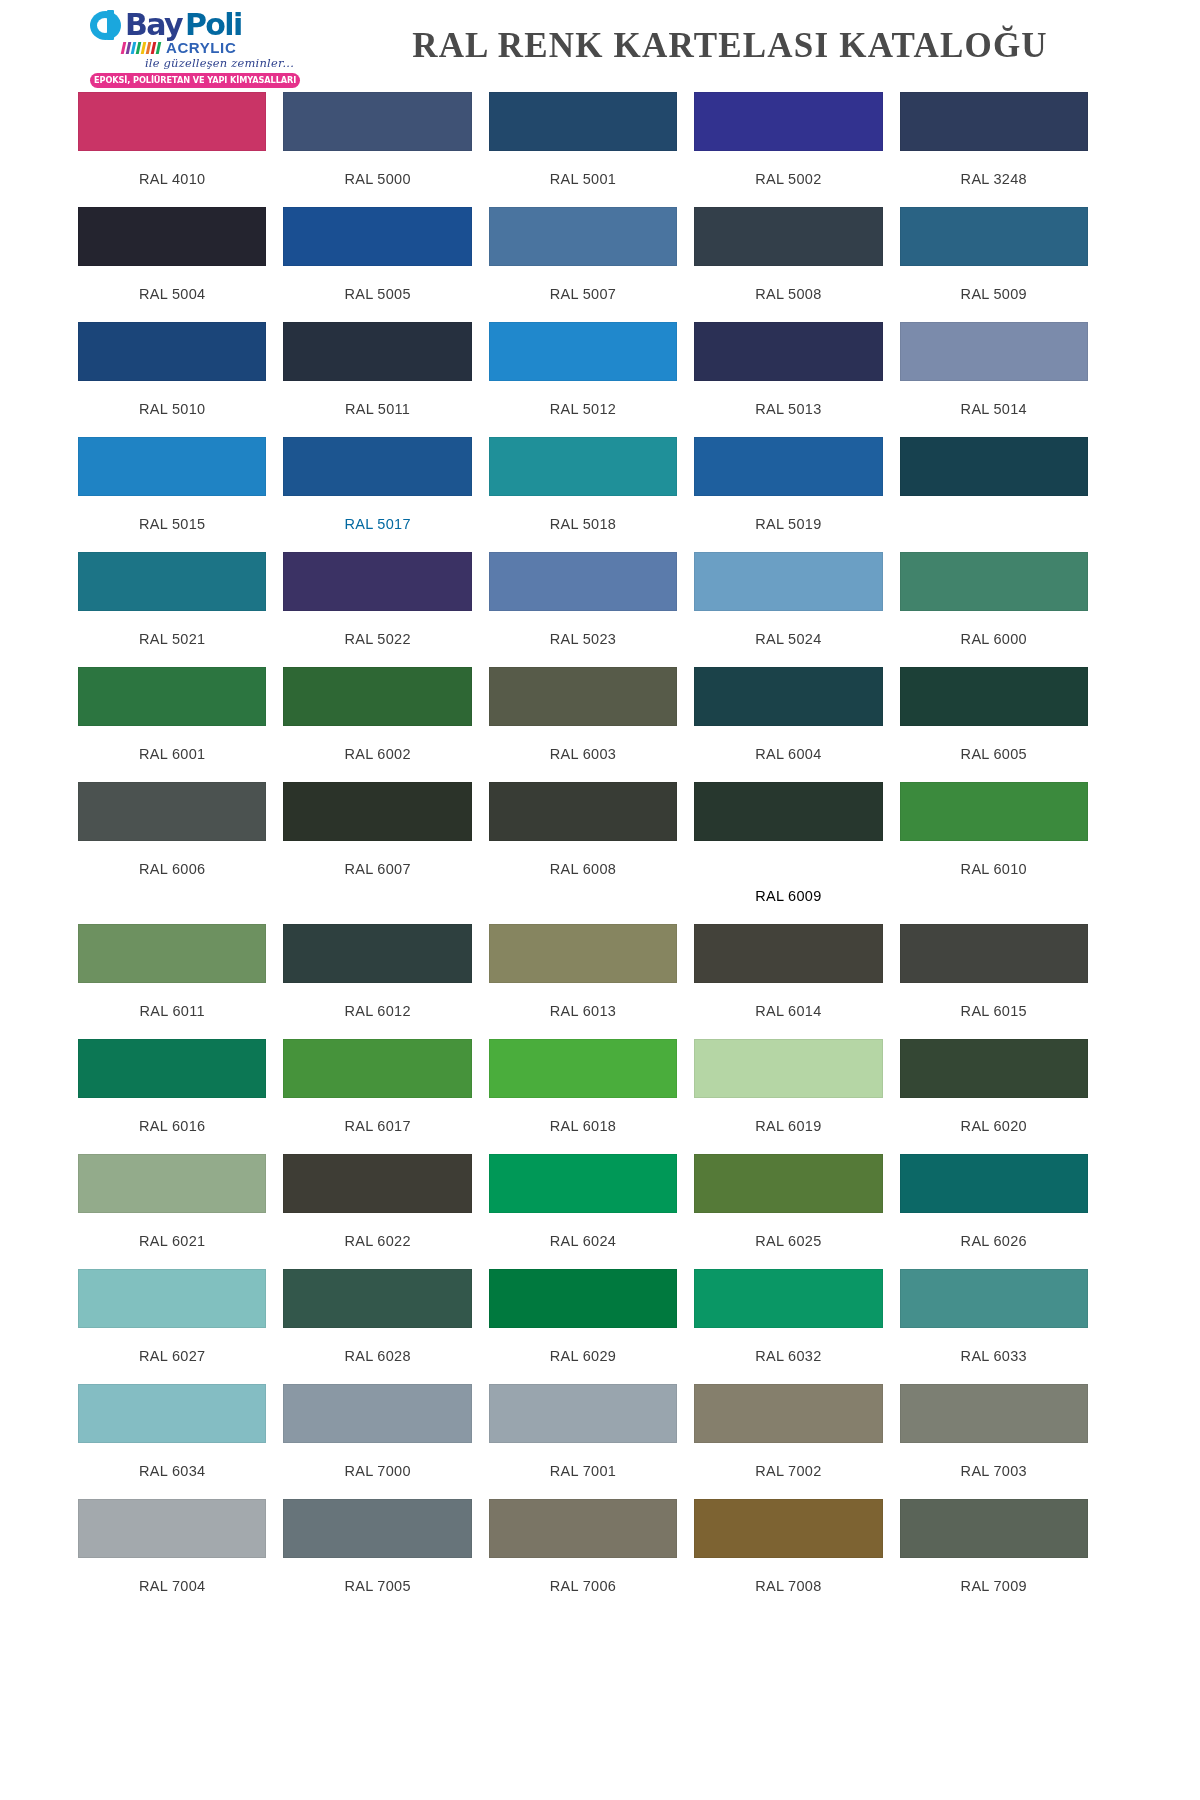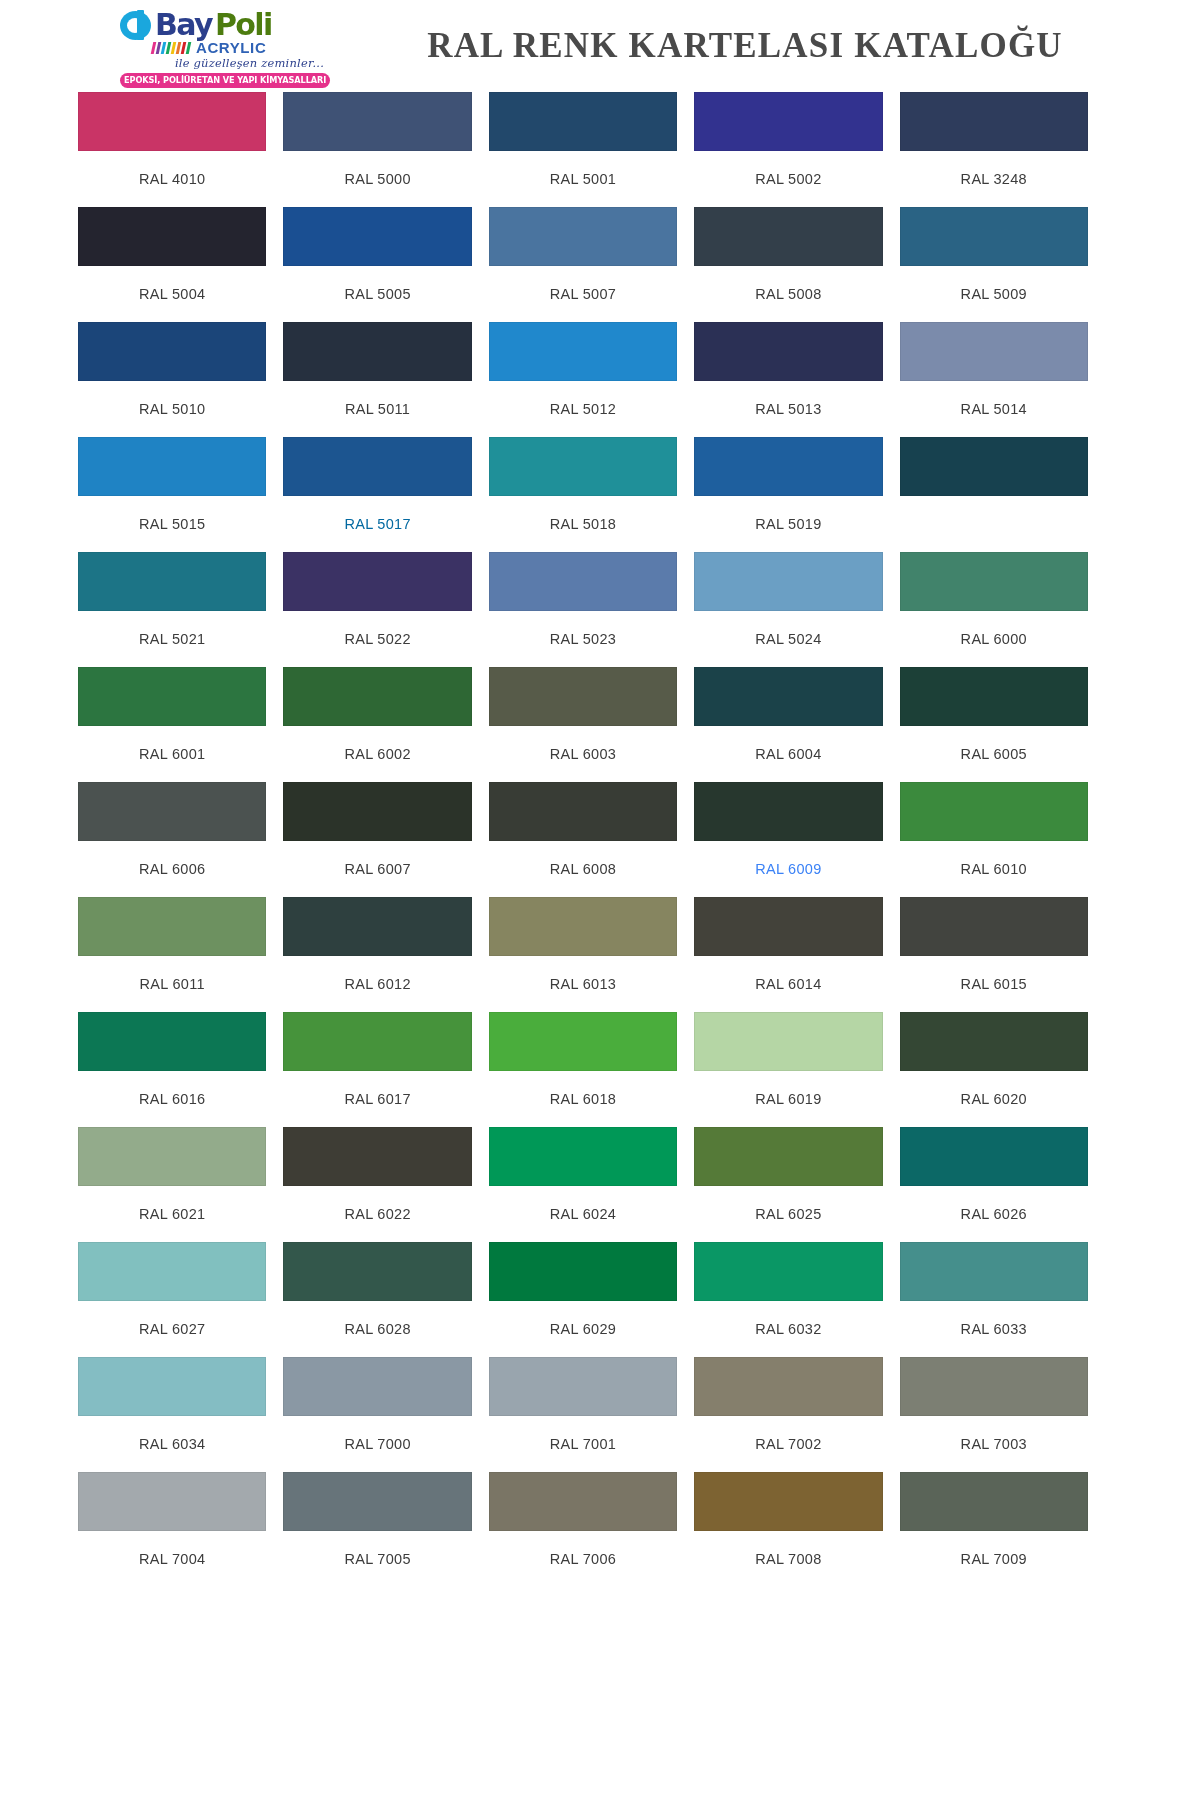--- a/index.html
+++ b/index.html
@@ -25,21 +25,21 @@
     position: relative;
     height: 92px;
     display: flex;
     align-items: flex-start;
     padding: 4px 0 0 0;
   }
 
   .logo-block {
     position: relative;
     width: 210px;
-    margin-left: 120px;
+    margin-left: 90px;
     padding-top: 4px;
     flex: none;
   }
 
   .logo-top {
     display: flex;
     align-items: center;
     height: 34px;
     line-height: 1;
   }
@@ -79,21 +79,21 @@
     font-size: 30px;
     letter-spacing: -1.6px;
     color: #2b3f8c;
     line-height: 30px;
   }
   .logo-poli {
     font-family: "DejaVu Sans", sans-serif;
     font-weight: bold;
     font-size: 30px;
     letter-spacing: -1.6px;
-    color: #4d7c0f;
+    color: #0369a1;
     line-height: 30px;
     margin-left: 3px;
   }
 
   .logo-second {
     display: flex;
     align-items: center;
     height: 14px;
     margin-top: -1px;
     padding-left: 32px;
@@ -357,21 +357,21 @@
       <div class="cell">
         <div class="chip" style="background: rgb(43, 51, 41);"></div>
         <div class="chip-label" style="color: rgb(60, 60, 60);">RAL 6007</div>
       </div>
       <div class="cell">
         <div class="chip" style="background: rgb(56, 60, 53);"></div>
         <div class="chip-label" style="color: rgb(60, 60, 60);">RAL 6008</div>
       </div>
       <div class="cell">
         <div class="chip" style="background: rgb(39, 55, 46);"></div>
-        <div class="chip-label" style="color: #3b82f6;">RAL 6009</div>
+        <div class="chip-label" style="color: #000000; margin-top: 27px;">RAL 6009</div>
       </div>
       <div class="cell">
         <div class="chip" style="background: rgb(59, 138, 61);"></div>
         <div class="chip-label" style="color: rgb(60, 60, 60);">RAL 6010</div>
       </div>
       <div class="cell">
         <div class="chip" style="background: rgb(109, 145, 96);"></div>
         <div class="chip-label" style="color: rgb(60, 60, 60);">RAL 6011</div>
       </div>
       <div class="cell">

